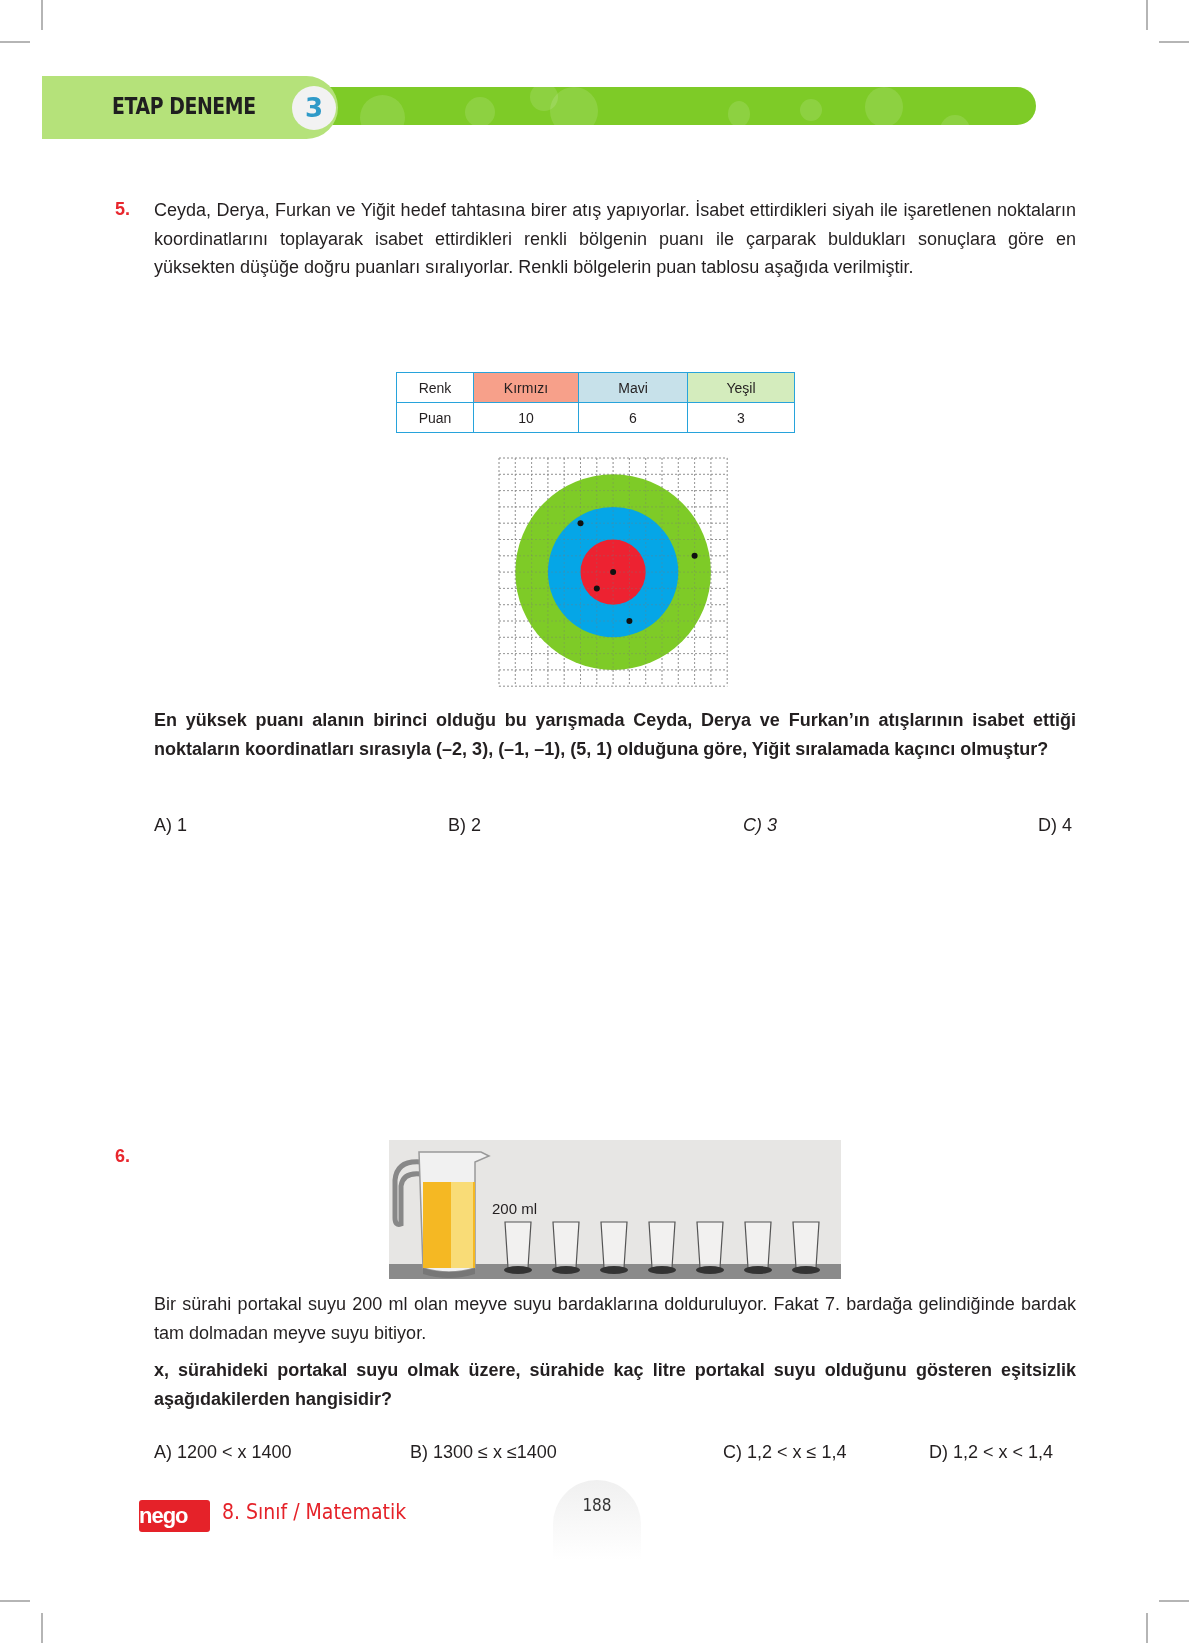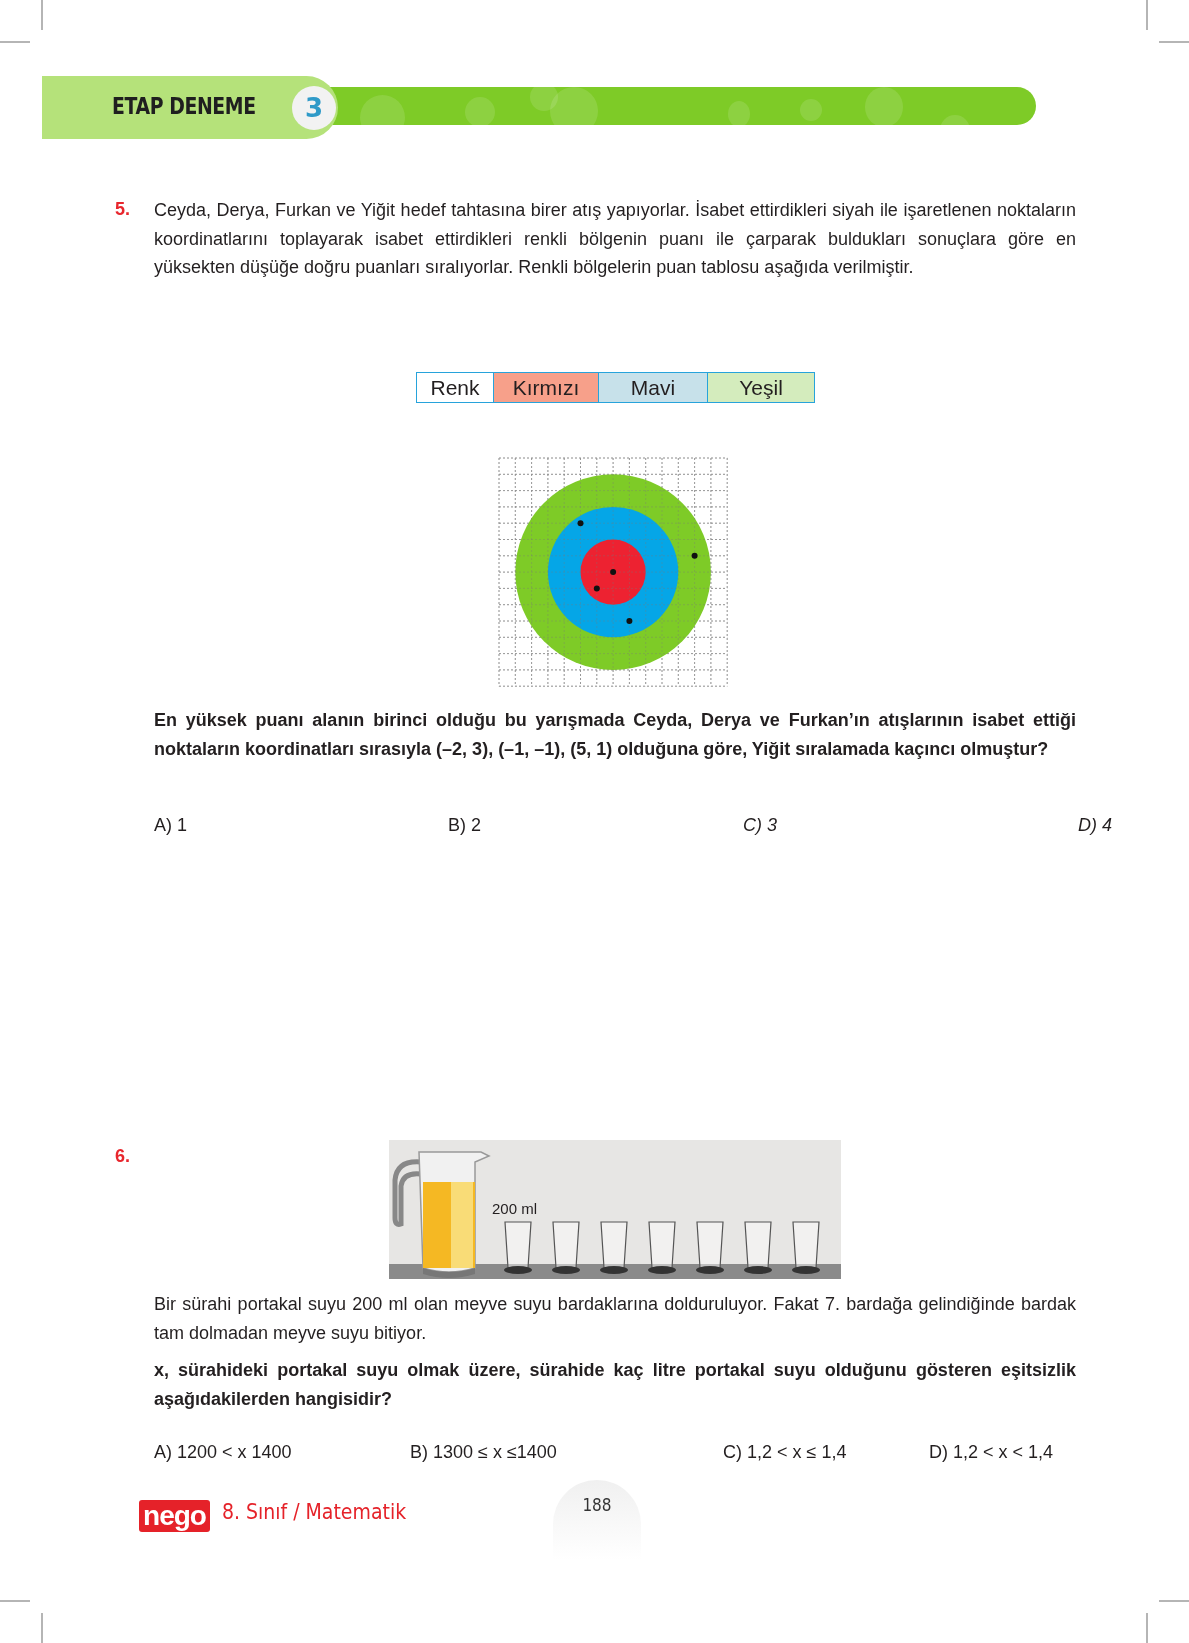--- a/index.html
+++ b/index.html
@@ -19,31 +19,31 @@
                 transform:scaleX(0.82); transform-origin:left center; }
   .band-num { position:absolute; left:292px; top:86px; width:44px; height:44px; border-radius:50%;
               background:#f2f2f2; color:#2f9ac8; font-family:"DejaVu Sans", sans-serif;
               font-weight:bold; font-size:26px; text-align:center; line-height:44px; }
   .qnum { position:absolute; color:#e8262d; font-weight:bold; font-size:18px; }
   .para { position:absolute; left:154px; width:922px; font-size:18px; line-height:28.5px;
           text-align:justify; }
   .para p { margin:0; }
   .bold { font-weight:bold; }
   
-  table.score { position:absolute; left:416px; top:372px; border-collapse:collapse;
-                font-size:21px; }
+  table.score { position:absolute; left:396px; top:372px; border-collapse:collapse;
+                font-size:14px; }
   table.score td { border:1px solid #27a3db; height:29px; text-align:center; padding:0; }
   table.score { border:1.5px solid #444; }
   
   .opt { position:absolute; font-size:18px; }
   
   .juice-bg { position:absolute; left:389px; top:1140px; width:452px; height:138px; background:#e7e6e4; }
   .juice-floor { position:absolute; left:389px; top:1264px; width:452px; height:15px; background:#8a8a8a; }
   .footer-logo { position:absolute; left:139px; top:1500px; width:71px; height:32px; background:#e52229;
-                 border-radius:3px; color:#fff; font-weight:bold; font-size:28px; text-align:center;
+                 border-radius:3px; color:#fff; font-weight:bold; font-size:22px; 
                  line-height:32px; letter-spacing:-1px; }
   .footer-sub { position:absolute; left:222px; top:1500px; font-family:"DejaVu Sans", sans-serif;
                 font-size:21px; color:#e52229; transform:scaleX(0.9); transform-origin:left center; }
   .page-tab { position:absolute; left:553px; top:1480px; width:88px; height:80px;
               background:linear-gradient(#f0f0f0,#ffffff); border-radius:44px 44px 0 0; }
   .page-num { position:absolute; left:553px; top:1494px; width:88px; text-align:center;
               font-family:"DejaVu Sans", sans-serif; font-size:18px; color:#333;
               transform:scaleX(0.85); }
 </style>
 </head>
@@ -79,20 +79,26 @@
   <p>Ceyda, Derya, Furkan ve Yiğit hedef tahtasına birer atış yapıyorlar. İsabet ettirdikleri siyah ile işaretlenen noktaların koordinatlarını toplayarak isabet ettirdikleri renkli bölgenin puanı ile çarparak buldukları sonuçlara göre en yüksekten düşüğe doğru puanları sıralıyorlar. Renkli bölgelerin puan tablosu aşağıda verilmiştir.</p>
 </div>
 
 <table class="score">
   <tbody>
       <tr>
     <td style="width:76px;">Renk</td>
     <td style="width:104px;background:#f7a08a;">Kırmızı</td>
     <td style="width:108px;background:#c7e1ea;">Mavi</td>
     <td style="width:106px;background:#d4ecbd;">Yeşil</td>
+  </tr>
+  <tr>
+    <td>Puan</td>
+    <td>10</td>
+    <td>6</td>
+    <td>3</td>
   </tr>
 </tbody>
   </table>
 
 <svg id="target" class="abs" style="left:495px;top:454px;" width="236" height="236">
     <line x1="4" y1="4" x2="4" y2="232.20000000000002" stroke="#aaa" stroke-width="1" stroke-dasharray="2,2"></line>
     <line x1="4" y1="4" x2="232.20000000000002" y2="4" stroke="#aaa" stroke-width="1" stroke-dasharray="2,2"></line>
     <line x1="20.299999999999997" y1="4" x2="20.299999999999997" y2="232.20000000000002" stroke="#aaa" stroke-width="1" stroke-dasharray="2,2"></line>
     <line x1="4" y1="20.299999999999997" x2="232.20000000000002" y2="20.299999999999997" stroke="#aaa" stroke-width="1" stroke-dasharray="2,2"></line>
     <line x1="36.60000000000001" y1="4" x2="36.60000000000001" y2="232.20000000000002" stroke="#aaa" stroke-width="1" stroke-dasharray="2,2"></line>
@@ -159,21 +165,21 @@
     <circle cx="101.80000000000001" cy="134.4" r="3" fill="#111"></circle>
     <circle cx="134.4" cy="167" r="3" fill="#111"></circle>
     <circle cx="199.60000000000002" cy="101.80000000000001" r="3" fill="#111"></circle>
   </svg>
 
 <div class="para bold" style="top:706px;">En yüksek puanı alanın birinci olduğu bu yarışmada Ceyda, Derya ve Furkan’ın atışlarının isabet ettiği noktaların koordinatları sırasıyla (–2, 3), (–1, –1), (5, 1) olduğuna göre, Yiğit sıralamada kaçıncı olmuştur?</div>
 
 <div class="opt" style="left:154px;top:815px;">A) 1</div>
 <div class="opt" style="left:448px;top:815px;">B) 2</div>
 <div class="opt" style="left:743px;top:815px;font-style:italic;">C) 3</div>
-<div class="opt" style="left:1078px;top:815px;font-style:italic;">D) 4</div>
+<div class="opt" style="left:1038px;top:815px;">D) 4</div>
 
 <div class="qnum" style="left:115px;top:1146px;">6.</div>
 
 <div>
   <div class="juice-bg"></div>
   <div class="juice-floor"></div>
   <svg class="abs" style="left:389px;top:1140px;" width="452" height="140">
     <path d="M32 22 Q8 20 6 40 L6 78 Q6 86 12 84 L12 46 Q14 32 32 34" fill="none" stroke="#888" stroke-width="5"></path>
     <path d="M30 12 L92 12 L100 16 L86 22 L86 128 Q60 136 34 128 Z" fill="#f1f1f1" stroke="#999" stroke-width="1.5"></path>
     <rect x="34" y="42" width="52" height="86" fill="#f5b823"></rect>

